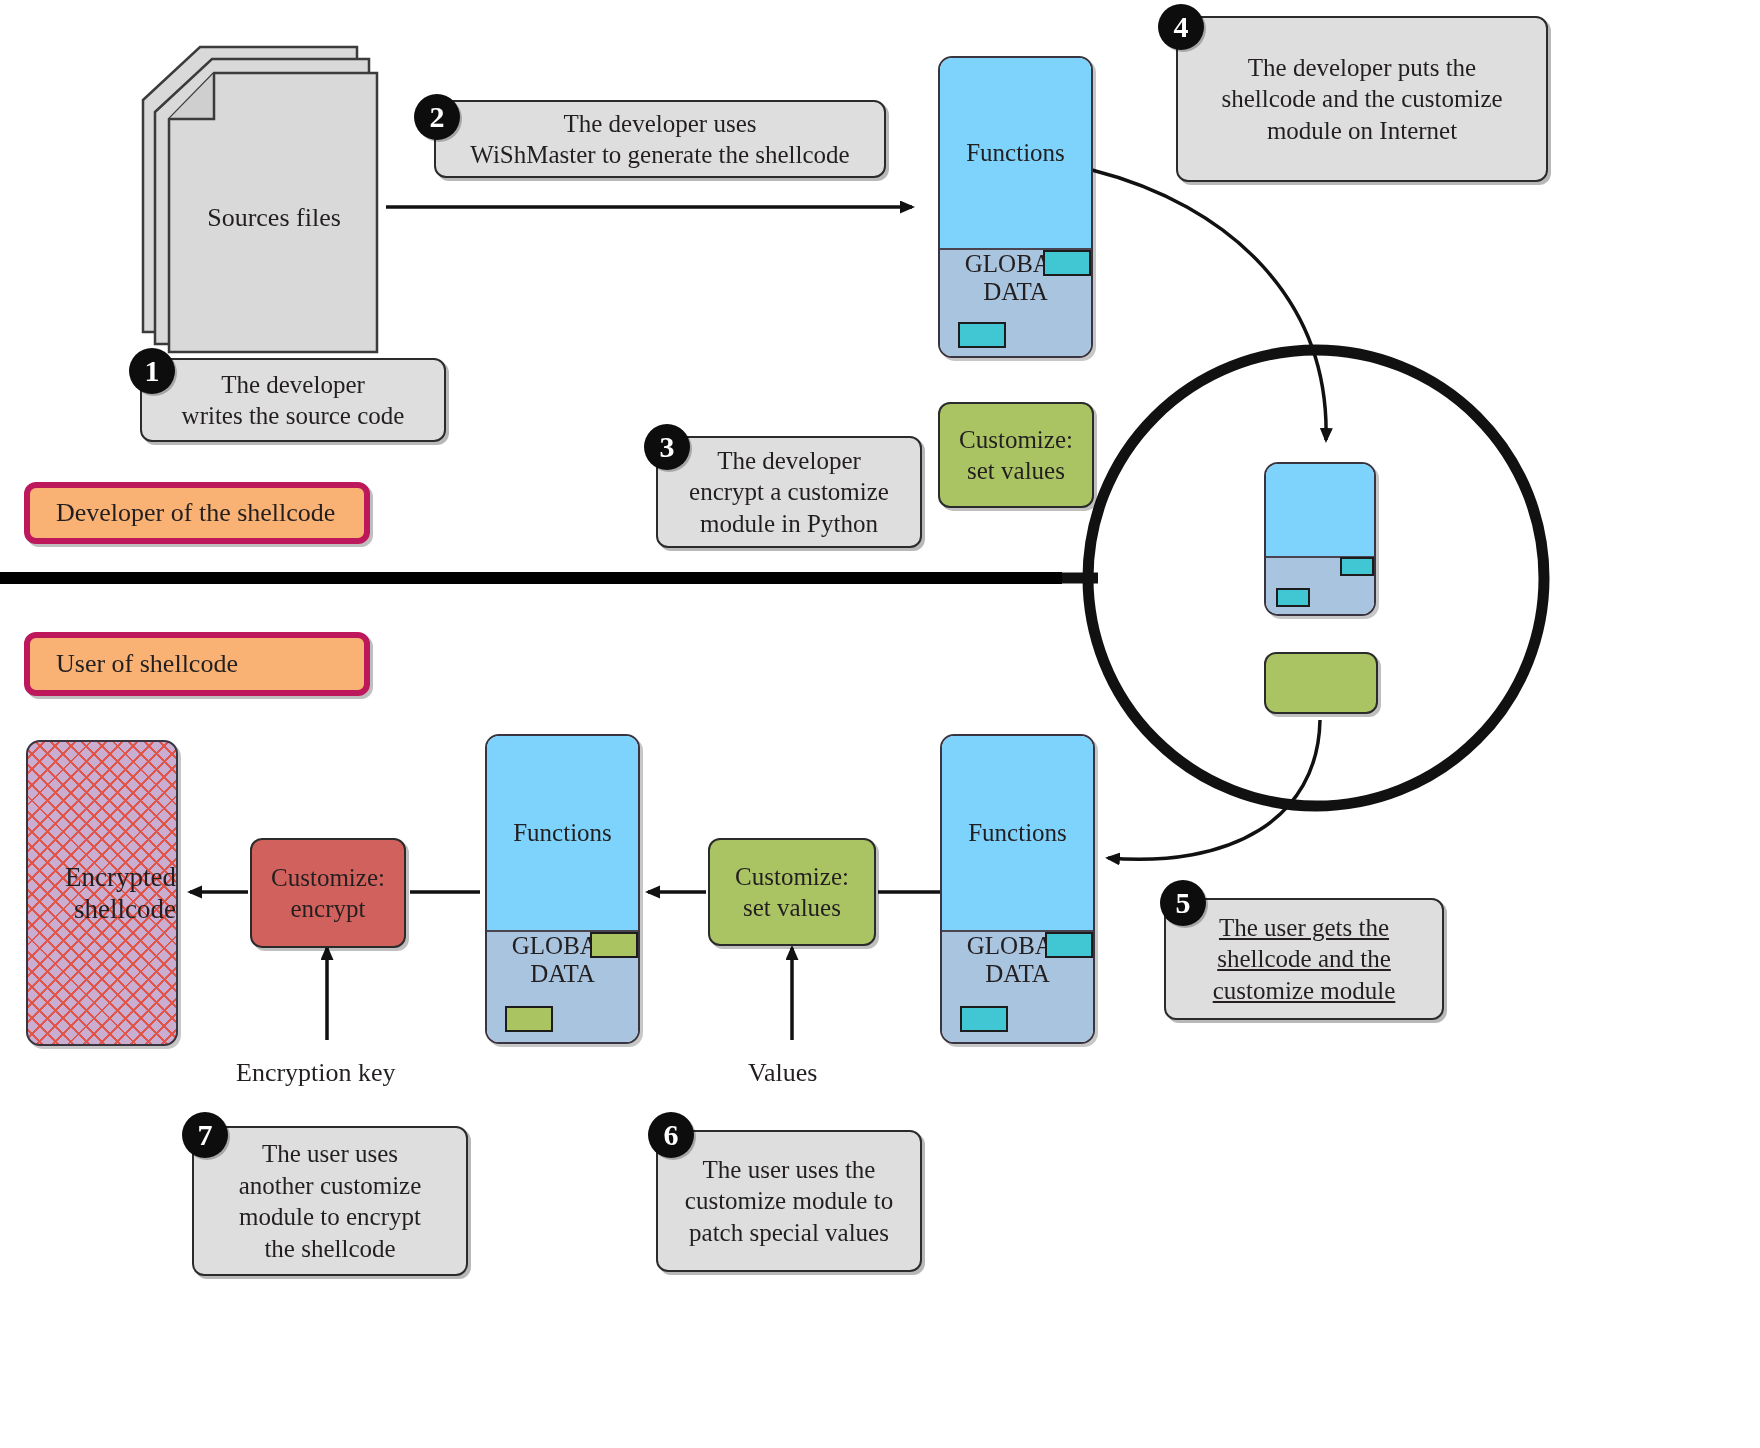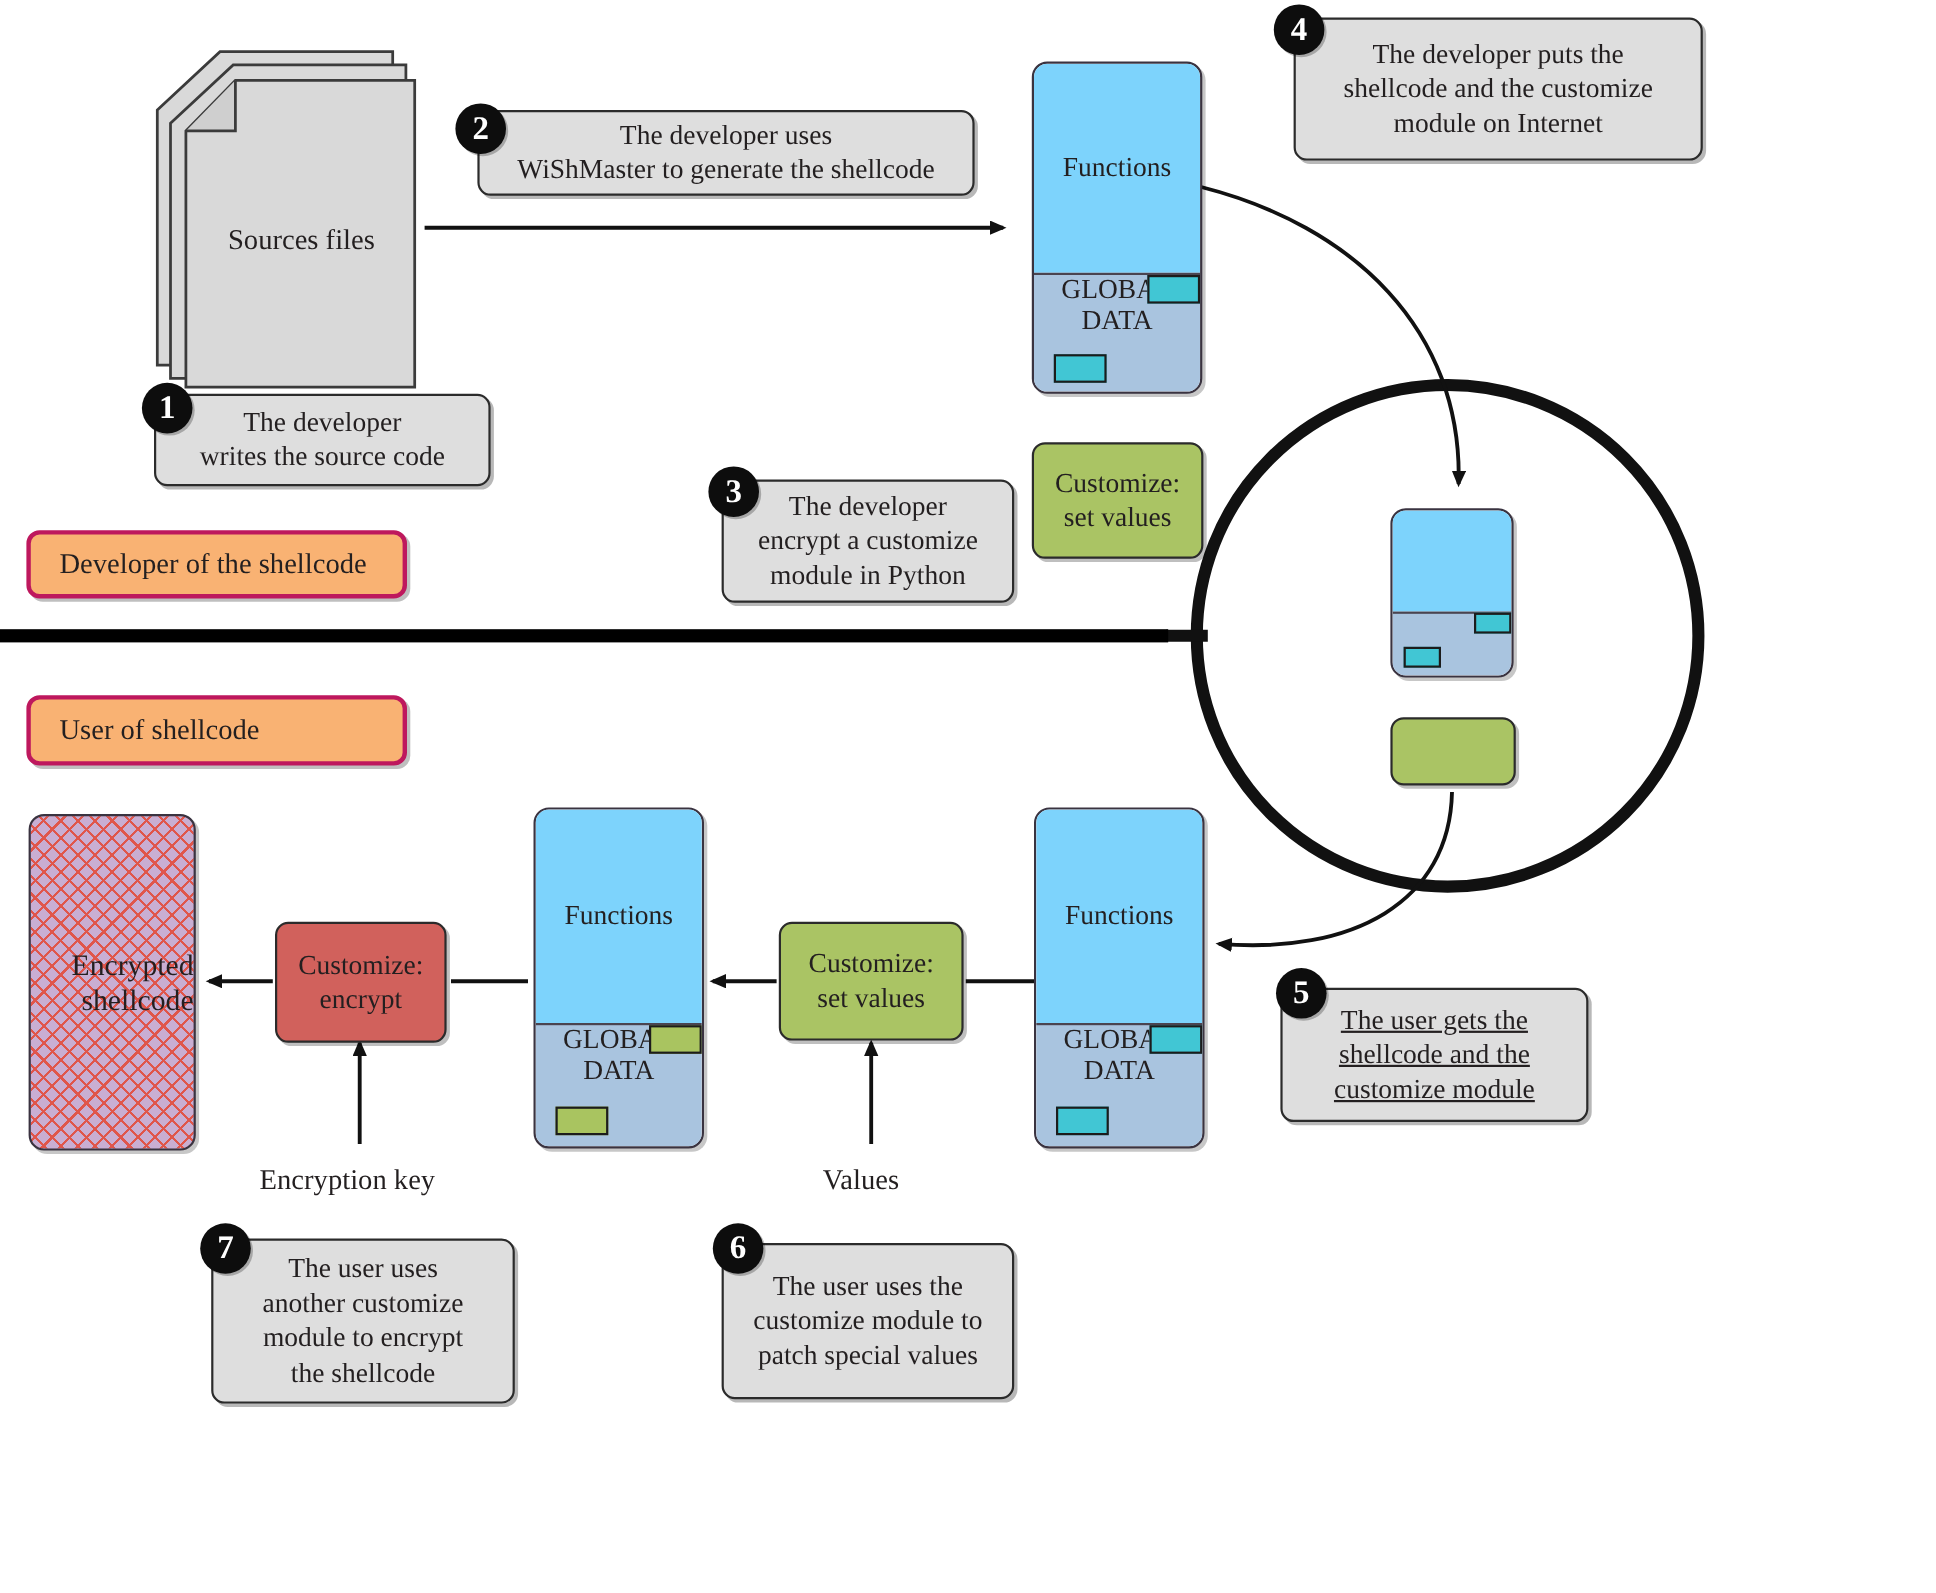--- a/index.html
+++ b/index.html
@@ -19,21 +19,21 @@
   }
   .badge{
     position:absolute;width:46px;height:46px;border-radius:50%;
     background:#0d0d0d;color:#fff;display:flex;align-items:center;justify-content:center;
     font-size:30px;font-weight:bold;font-family:"Liberation Serif",serif;
     z-index:6;box-shadow:2px 2px 0 rgba(0,0,0,.25);
   }
 
   
   .role{
-    background:#f9b273;border:4px solid #be185d;border-radius:12px;
+    background:#f9b273;border:6px solid #be185d;border-radius:12px;
     box-shadow:3px 3px 0 rgba(0,0,0,.25);
     display:flex;align-items:center;padding-left:26px;
     font-size:26px;color:#231f20;
   }
 
   
   .shellblock{border:2px solid #3a3340;border-radius:14px;overflow:hidden;
               box-shadow:3px 3px 0 rgba(0,0,0,.22);background:#fff;
               display:flex;flex-direction:column;}
   .sb-func{background:#7dd3fc;display:flex;align-items:center;justify-content:center;
@@ -136,21 +136,21 @@
       <div style="display:flex;flex-direction:column;">
         <span>GLOBAL</span>
         <span>DATA</span>
       </div>
       <div class="marker m-cyan" style="right:0px;top:0px;width:44px;height:22px;"></div>
       <div class="marker m-cyan" style="left:18px;bottom:8px;width:44px;height:22px;"></div>
     </div>
   </div>
 
   <div class="badge" style="left:1158px;top:4px;">4</div>
-  <div class="node callout" style="left:1176px;top:16px;width:372px;height:130px;flex-direction:column;">
+  <div class="node callout" style="left:1176px;top:16px;width:372px;height:166px;flex-direction:column;">
     <div>The developer puts the</div>
     <div>shellcode and the customize</div>
     <div>module on Internet</div>
   </div>
 
   <div class="badge" style="left:129px;top:348px;">1</div>
   <div class="node callout" style="left:140px;top:358px;width:306px;height:84px;flex-direction:column;">
     <div>The developer</div>
     <div>writes the source code</div>
   </div>

